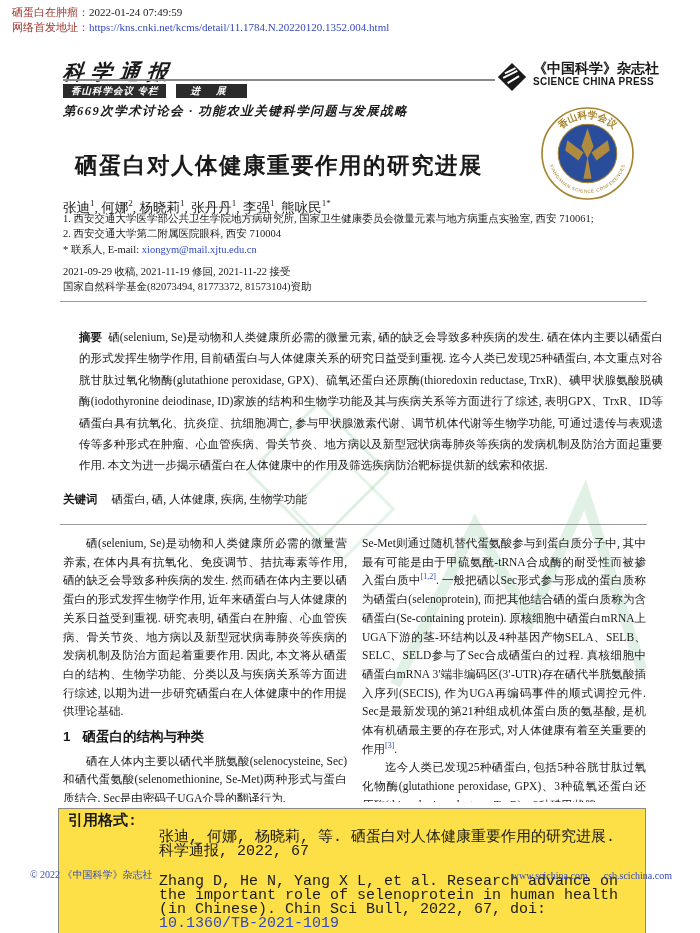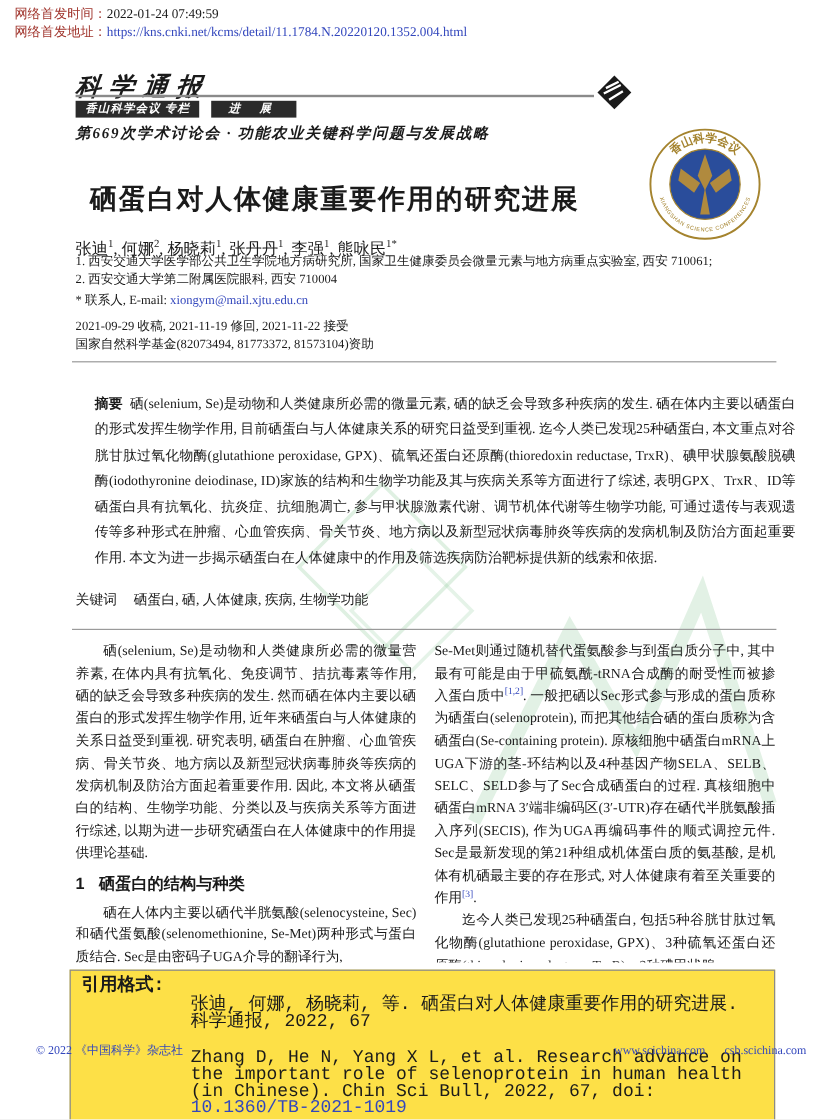--- a/index.html
+++ b/index.html
@@ -37,21 +37,21 @@
   .authors sup{font-size:9px;color:#1a1a1a;}
   .affils{top:211px;left:63px;width:600px;font-size:10.5px;line-height:15px;z-index:2;}
   .contact{top:243px;left:63px;font-size:10.5px;z-index:2;}
   .dates{top:265px;left:63px;font-size:10.5px;z-index:2;}
   .funding{top:280px;left:63px;font-size:10.5px;z-index:2;}
   .rule{position:absolute;height:1px;background:#9a9a9a;z-index:2;}
   
   .abstract{top:311px;left:63px;width:584px;font-size:11.5px;line-height:21.4px;text-align:justify;z-index:2;}
   .bold{font-weight:bold;}
   .keywords{top:492px;left:63px;width:584px;font-size:11.5px;z-index:2;}
-  .kw-label{font-weight:normal;margin-right:14px;}
+  .kw-label{font-weight:bold;margin-right:14px;}
   
   .columns{top:534px;left:63px;width:584px;height:268px;display:flex;gap:15px;overflow:hidden;z-index:2;}
   .col{width:284px;font-size:11.5px;line-height:18.7px;text-align:justify;}
   .col p{margin:0;}
   .indent{text-indent:2em;}
   .sec-head{font-size:13.5px;font-weight:bold;margin:7px 0 5px 0;font-family:"Liberation Sans","DejaVu Sans",sans-serif;}
   .sec-num{margin-right:12px;}
   .sup-ref{color:#3347bd;font-size:8px;vertical-align:super;line-height:0;}
   
   .cite-box{top:808px;left:58px;width:588px;border:1px solid #8a8a8a;background:#fde047;
@@ -69,37 +69,41 @@
 <div class="page">
 
   <div class="wm wm-sq" style="left:268px;top:422px;width:95px;height:95px;"></div>
   <div class="wm wm-sq" style="left:306px;top:472px;width:68px;height:68px;opacity:.8;"></div>
   <svg class="wm" style="left:380px;top:470px;" width="280" height="230" viewBox="0 0 280 230">
     <polyline points="15,215 95,55 150,150 205,25 262,200" fill="none" stroke="rgba(150,205,160,0.28)" stroke-width="11"></polyline>
   </svg>
 
   <div class="layer top-notice">
     <div>
-      <span class="red">网络首发时间：</span><span>2022-01-24 07:49:59</span>
+      <span class="red">硒蛋白在肿瘤：</span><span>2022-01-24 07:49:59</span>
     </div>
     <div>
       <span class="red">网络首发地址：</span><a class="lnk" href="#">https://kns.cnki.net/kcms/detail/11.1784.N.20220120.1352.004.html</a>
     </div>
   </div>
 
   <div class="layer masthead">
     <span class="journal-name">科学通报</span>
   </div>
   <div class="layer mast-rule"></div>
 
   <div class="layer press">
     <svg width="30" height="30" viewBox="0 0 34 34">
       <polygon points="17,1 33,17 17,33 1,17" fill="#1a1a1a"></polygon>
       <path d="M9 13 L21 7 M7 18 L23 10 M12 24 L25 16" stroke="#ffffff" stroke-width="2.2" fill="none"></path>
     </svg>
+    <div class="press-text">
+      <div class="press-cn">《中国科学》杂志社</div>
+      <div class="press-en">SCIENCE CHINA PRESS</div>
+    </div>
   </div>
 
   <div class="layer badges">
     <span class="badge wide">香山科学会议 专栏</span>
     <span class="badge prog">进 展</span>
   </div>
   <div class="layer conf-line">第669次学术讨论会 · 功能农业关键科学问题与发展战略</div>
 
   <svg class="layer seal" width="95" height="95" viewBox="0 0 94 94">
     <circle cx="47" cy="47" r="45" fill="#ffffff" stroke="#a5842f" stroke-width="1.6"></circle>

